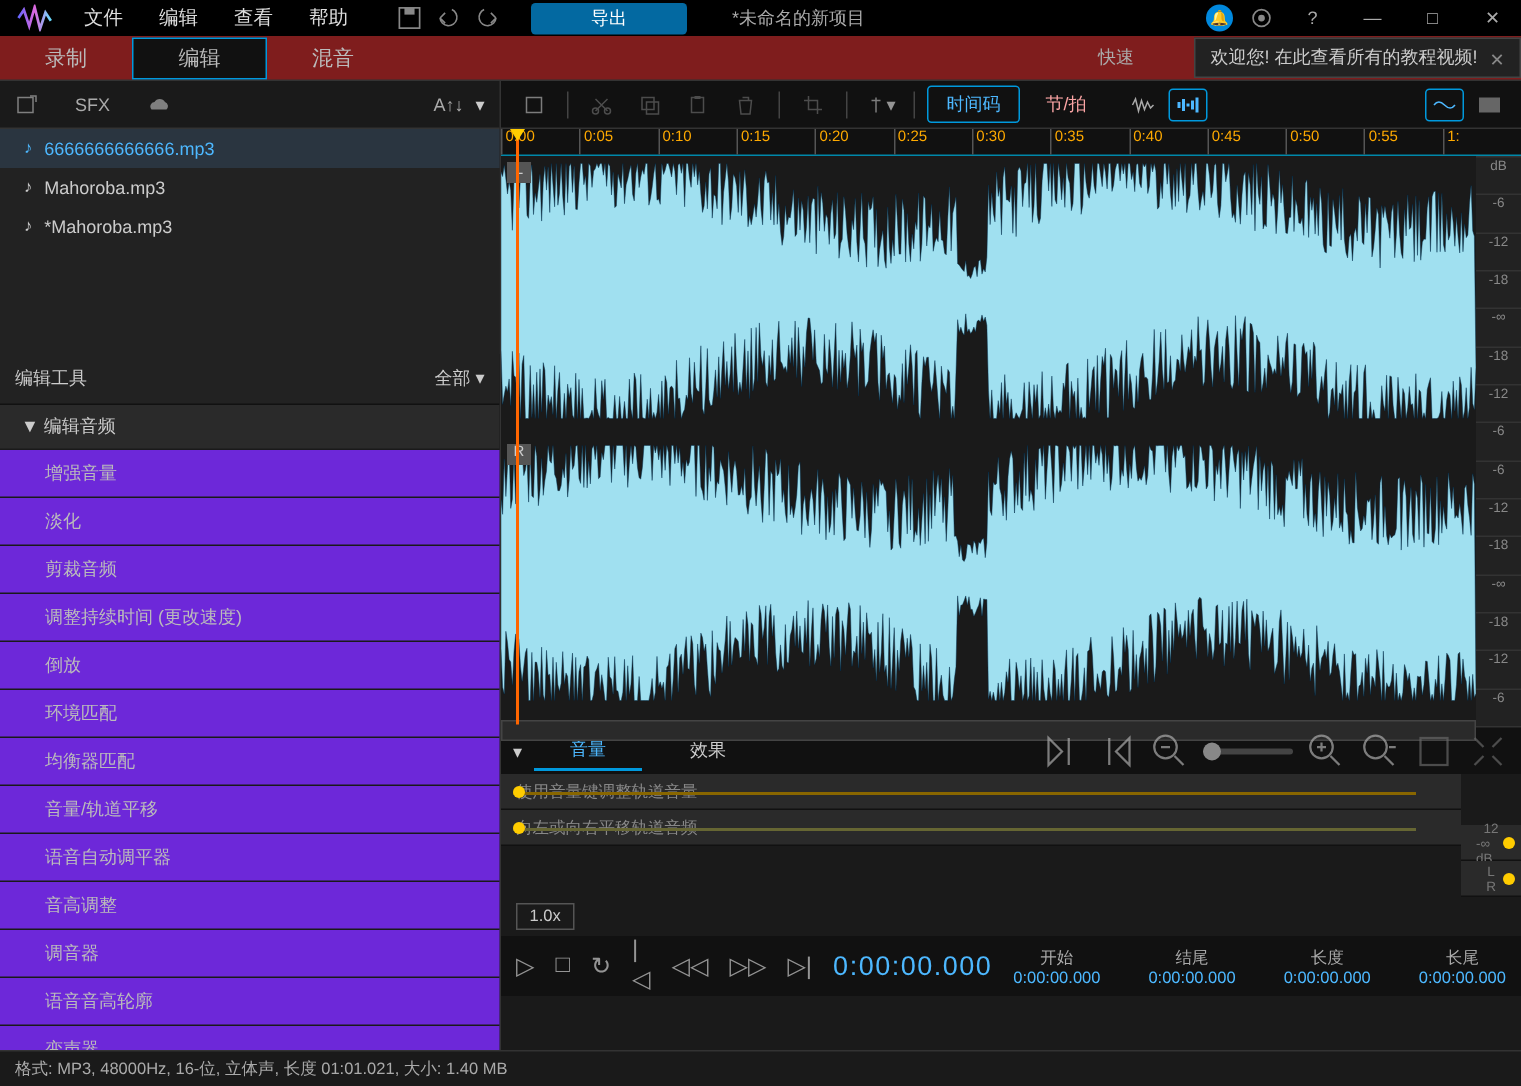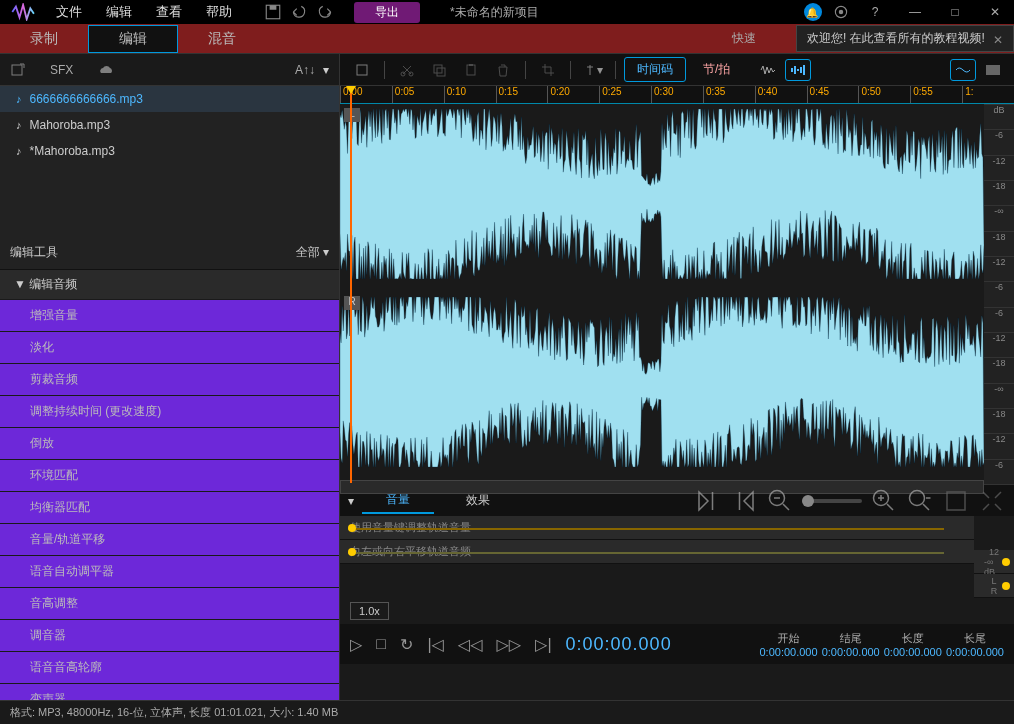--- a/index.html
+++ b/index.html
@@ -3,21 +3,21 @@
 <meta charset="utf-8">
 <style>
 * { margin: 0; padding: 0; box-sizing: border-box; font-family: "Microsoft YaHei", sans-serif; }
 body { background: #1a1a1a; color: #ccc; overflow: hidden; width: 1014px; height: 724px; font-size: 12px; }
 .titlebar { height: 24px; background: #000; display: flex; align-items: center; padding: 0 4px; }
 .logo { width: 40px; height: 20px; display: flex; align-items: center; justify-content: center; }
 .logo svg { width: 28px; height: 18px; }
 .menu-item { padding: 0 12px; cursor: pointer; color: #ddd; font-size: 13px; }
 .title-icons { display: flex; gap: 8px; margin-left: 20px; align-items: center; }
 .ticon { width: 18px; height: 18px; cursor: pointer; opacity: 0.8; }
-.export-btn { background: #701a75; padding: 2px 21px; border-radius: 3px; color: #fff; margin-left: 20px; cursor: pointer; }
+.export-btn { background: #0369a1; padding: 2px 40px; border-radius: 3px; color: #fff; margin-left: 20px; cursor: pointer; }
 .project-title { margin-left: 30px; color: #aaa; }
 .titlebar-right { margin-left: auto; display: flex; gap: 10px; align-items: center; }
 .win-btn { width: 30px; text-align: center; cursor: pointer; color:#aaa; }
 .notification-icon { width: 18px; height: 18px; background: #0088dd; border-radius: 50%; display: flex; align-items: center; justify-content: center; color: #fff; font-size: 10px; cursor:pointer;}
 
 .tab-row { height: 30px; background: #7f1d1d; display: flex; align-items: center; border-bottom: 1px solid #333; }
 .main-tab { padding: 4px 30px; cursor: pointer; color: #bbb; font-size: 14px; }
 .main-tab.active { border: 1px solid #0099dd; background: #111; }
 .sub-tab { padding: 4px 30px; cursor: pointer; color: #aaa; margin-left: auto; }
 .welcome-banner { margin-left: 10px; padding: 4px 10px; background: #222; border: 1px solid #444; cursor: pointer; display: flex; align-items: flex-end; gap: 8px; }
@@ -73,21 +73,21 @@
 
 .track-hint { height: 24px; display: flex; align-items: center; padding: 0 10px; background: #2a2a2a; position:relative; border-bottom:1px solid #111;}
 .track-hint-text { font-size: 11px; color: #888; }
 .track-line { position:absolute; left:8px; right:30px; top:50%; height:2px; background:#886600; z-index:-0;}
 .track-marker { position:absolute; width:8px; height:8px; background:#ffcc00; border-radius:50%; top:50%; transform:translateY(-50%);}
 
 .speed-box { padding: 2px 8px; border: 1px solid #555; margin: 4px 10px; display: inline-block; font-size:11px;}
 .transport { height: 40px; display: flex; align-items: center; padding: 0 10px; gap: 14px; background: #111;}
 .tp-btn { cursor: pointer; opacity: 0.7; font-size:16px;}
 .timecode { font-size: 18px; color: #4db8ff; letter-spacing: 1px; }
-.time-info { display: flex; gap: 4px; margin-left: auto; }
+.time-info { display: flex; gap: 32px; margin-left: auto; }
 .time-col { text-align: center; }
 .time-col-label { font-size: 11px; color: #aaa; }
 .time-col-val { font-size: 11px; color: #4db8ff; }
 
 .statusbar { height: 24px; background: #1a1a1a; display: flex; align-items: center; padding: 0 10px; font-size: 11px; color: #aaa; border-top: 1px solid #333;}
 </style>
 </head>
 <body>
 
 <div class="titlebar">

